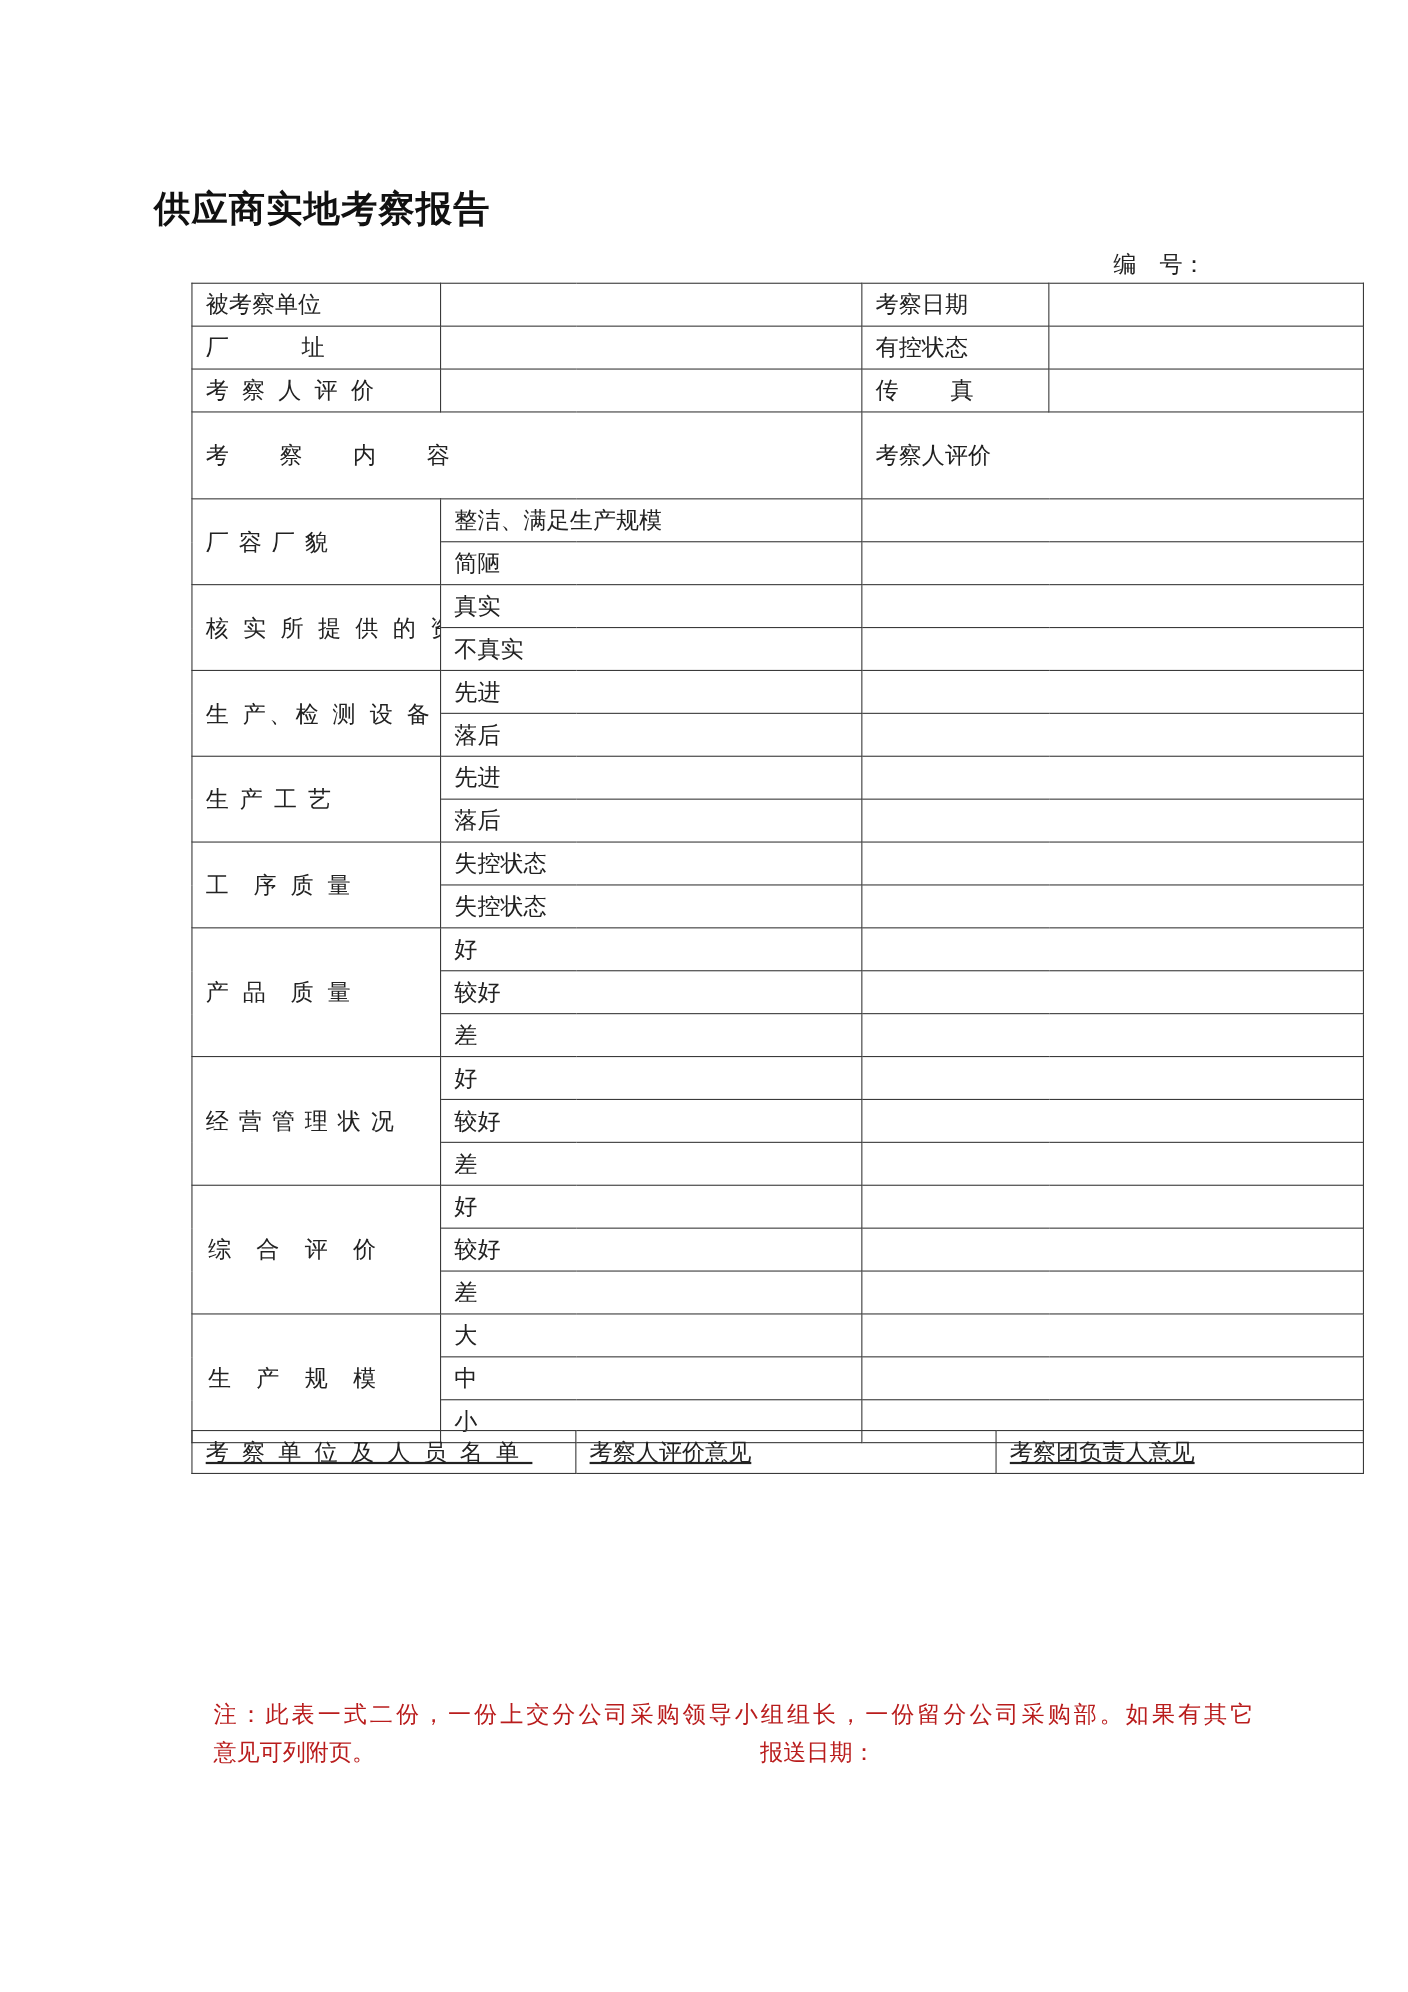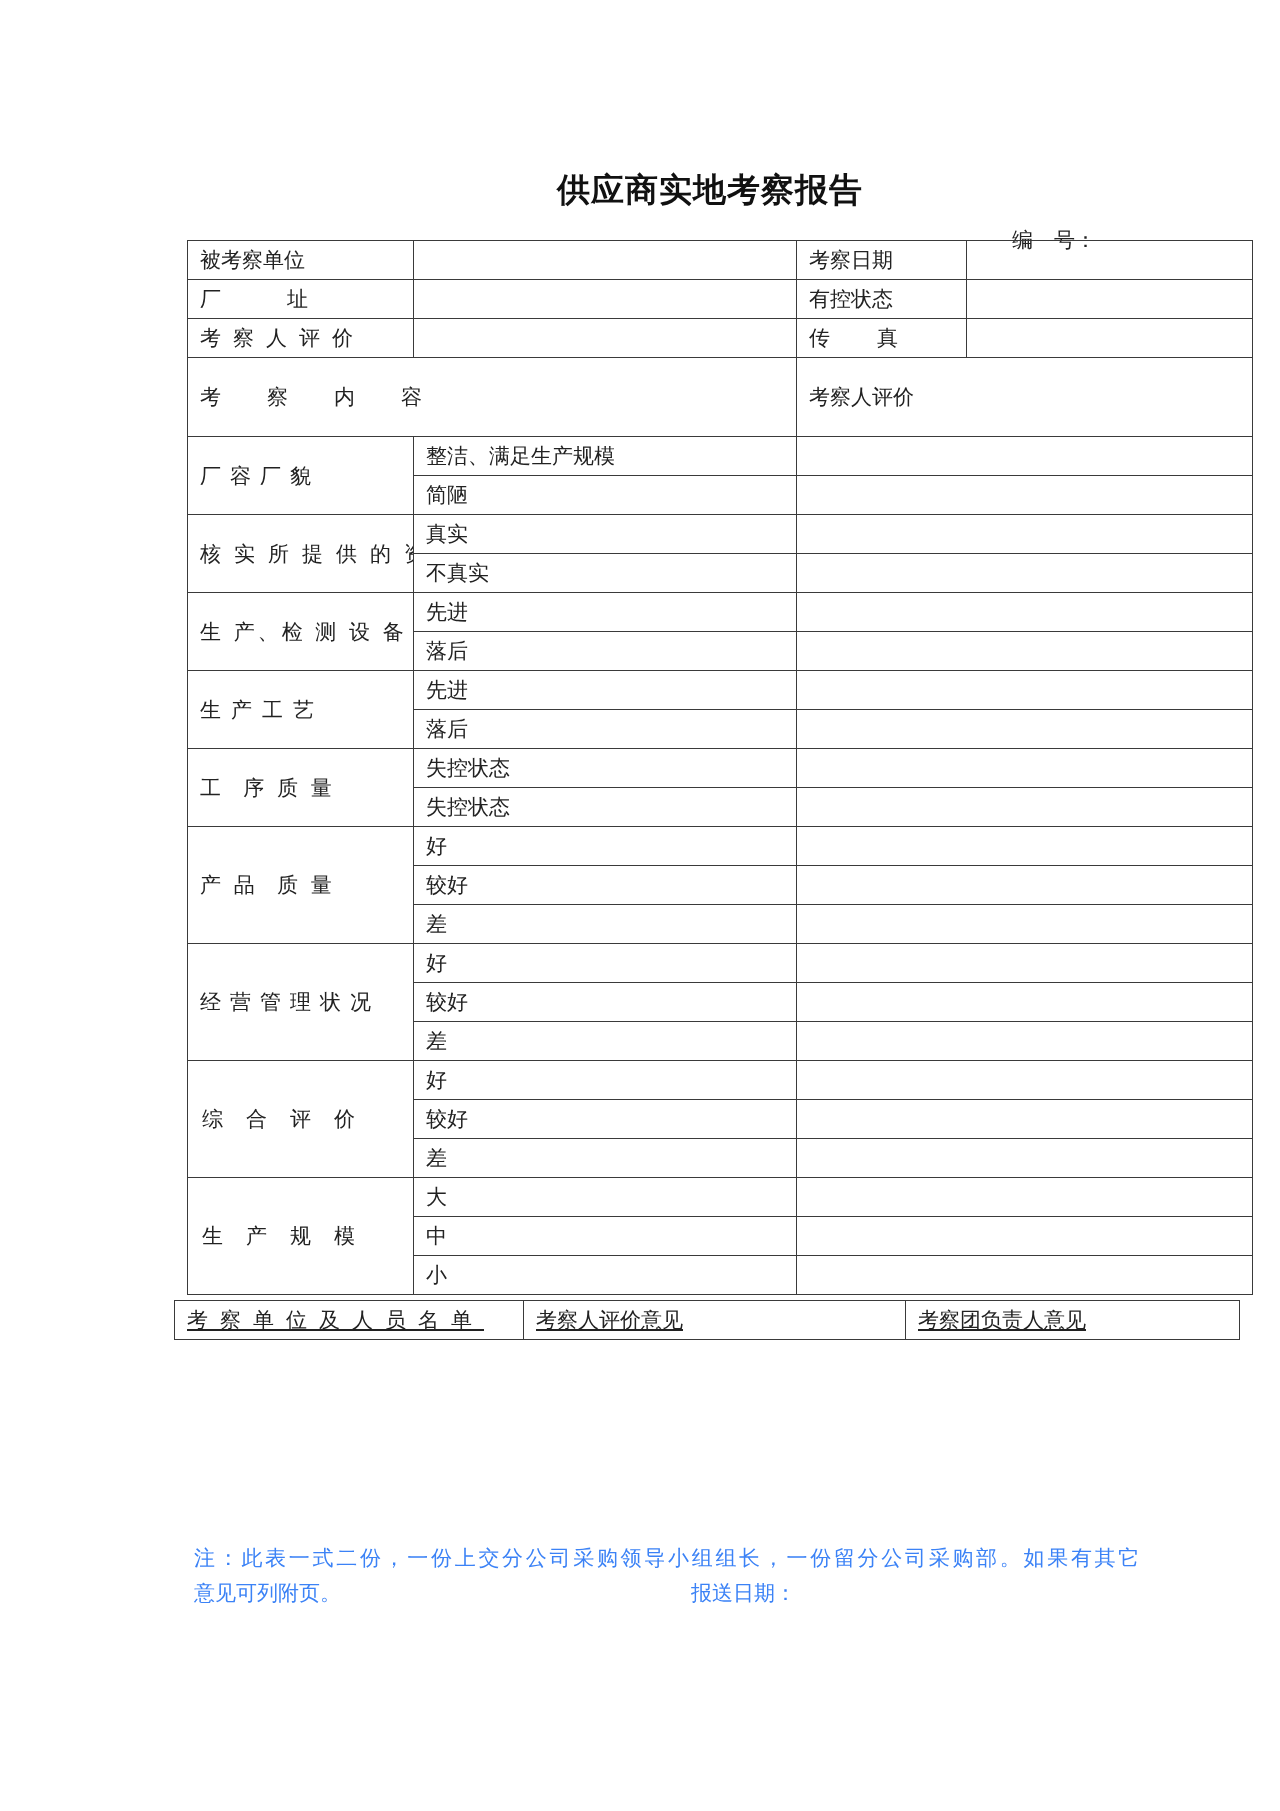--- a/index.html
+++ b/index.html
@@ -1,34 +1,34 @@
 <!DOCTYPE html>
 <html><head>
 <meta charset="utf-8">
 <style>
   html, body { margin: 0; padding: 0; background: #ffffff; }
   body { width: 1280px; height: 1811px; position: relative; font-family: "DejaVu Serif", "Liberation Serif", serif; color: #222222; overflow: hidden; }
-  .page-title { position: absolute; left: 0; width: 1280px; top: 168px; text-align: center; font-size: 33px; line-height: 44px; color: #111111; font-weight: bold; letter-spacing: 1px; padding-left: 140px; box-sizing: border-box; }
+  .page-title { position: absolute; left: 0; width: 1280px; top: 168px; font-size: 33px; line-height: 44px; color: #111111; font-weight: bold; letter-spacing: 1px; padding-left: 140px; box-sizing: border-box; }
   .doc-number { position: absolute; left: 1012px; top: 228px; font-size: 21px; line-height: 24px; white-space: pre; }
   table { position: absolute; border-collapse: collapse; table-layout: fixed; font-size: 21px; }
   td { border: 1.5px solid #3a3a3a; padding: 0 0 0 12px; height: 38px; vertical-align: middle; white-space: pre; overflow: hidden; line-height: 24px; }
-  #main-table { left: 174px; top: 240px; width: 1065px; margin-left: 13px; }
+  #main-table { left: 174px; top: 257px; width: 1065px; }
   #bottom-table { left: 174px; top: 1300px; width: 1065px; text-decoration: underline; }
   td.tall { height: 78px; }
   td.body-cell { height: 167px; vertical-align: top; padding-top: 0; position: relative; }
   .ls9 { letter-spacing: 9px; }
   .ls10 { letter-spacing: 10px; }
   .ls12 { letter-spacing: 12px; }
   .ls13 { letter-spacing: 13px; }
   .ls23 { letter-spacing: 23px; padding-left: 14px; }
   .ls46 { letter-spacing: 46px; }
   .ls47 { letter-spacing: 47px; }
   .ls66 { letter-spacing: 66px; }
   .signer { position: absolute; left: 12px; top: 105px; white-space: pre; }
-  .note { position: absolute; font-size: 21px; line-height: 26px; white-space: pre; color: #3b82f6; }
+  .note { position: absolute; font-size: 21px; line-height: 26px; white-space: pre; color: #b91c1c; }
   .note-1 { left: 194px; top: 1545px; letter-spacing: 2.7px; }
   .note-2 { left: 194px; top: 1580px; }
   .note-date { left: 691px; top: 1580px; }
 </style>
 </head>
 <body>
 
 <div class="page-title">供应商实地考察报告</div>
 <div class="doc-number">编　号：</div>
 

